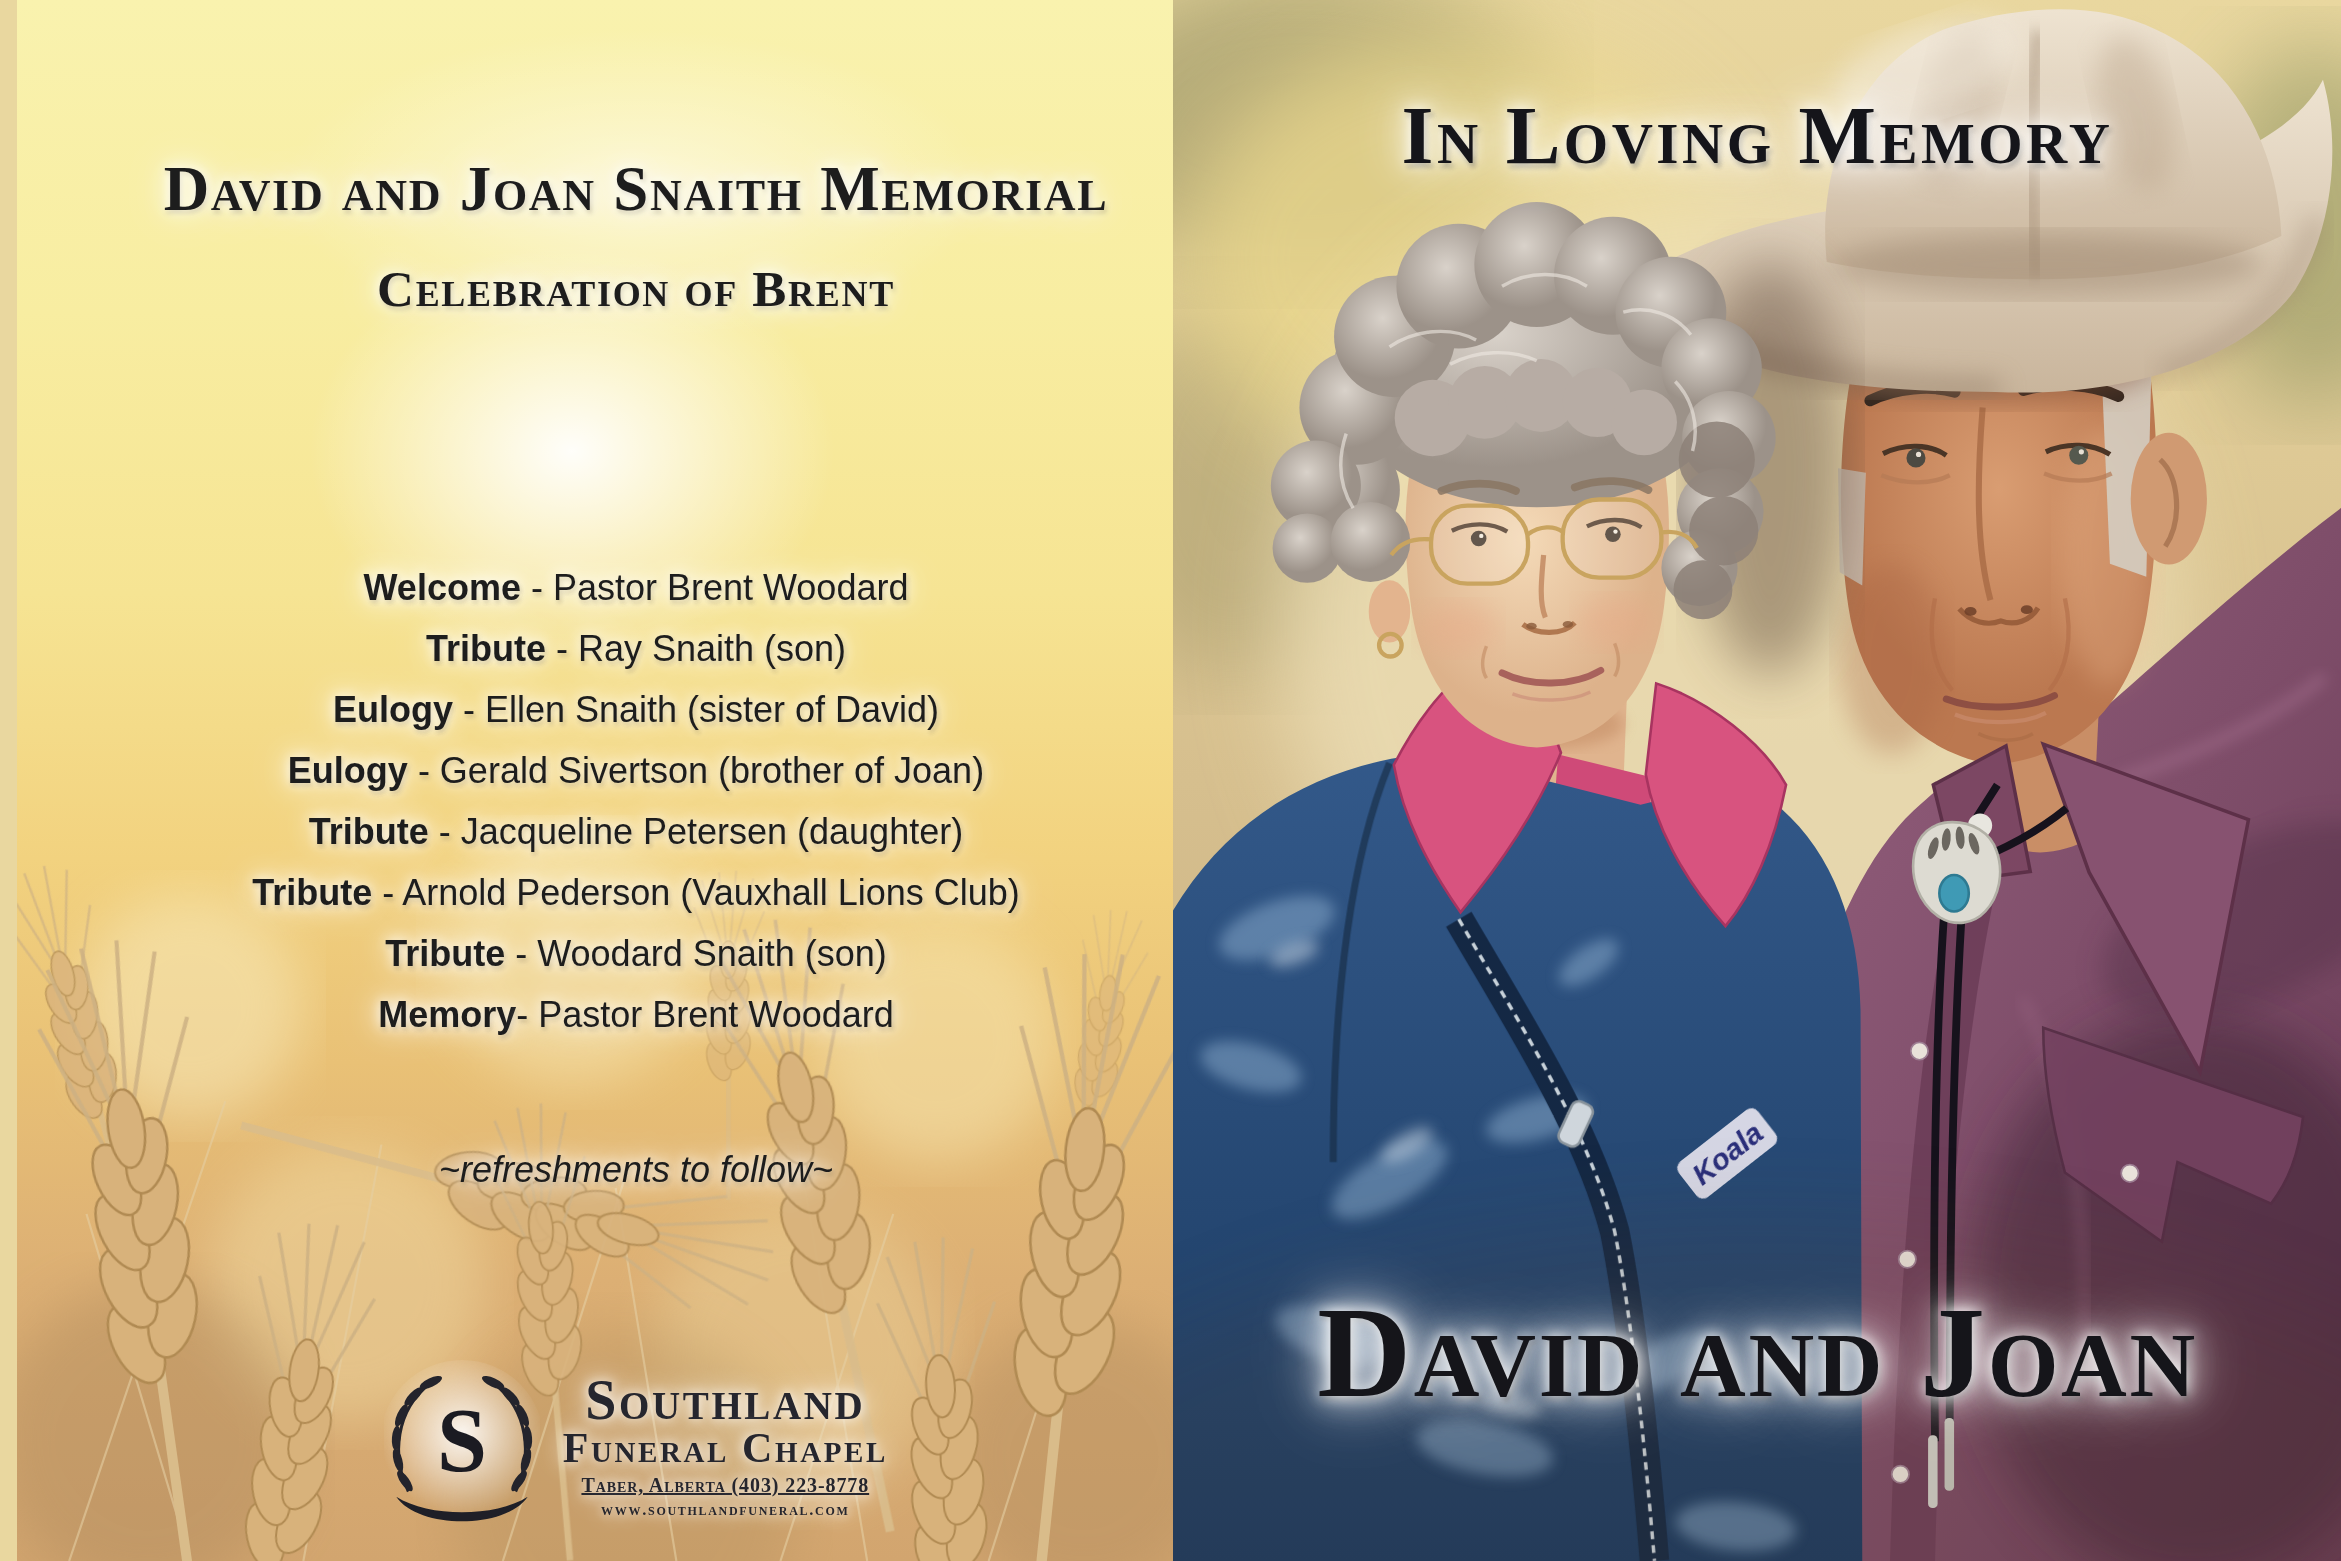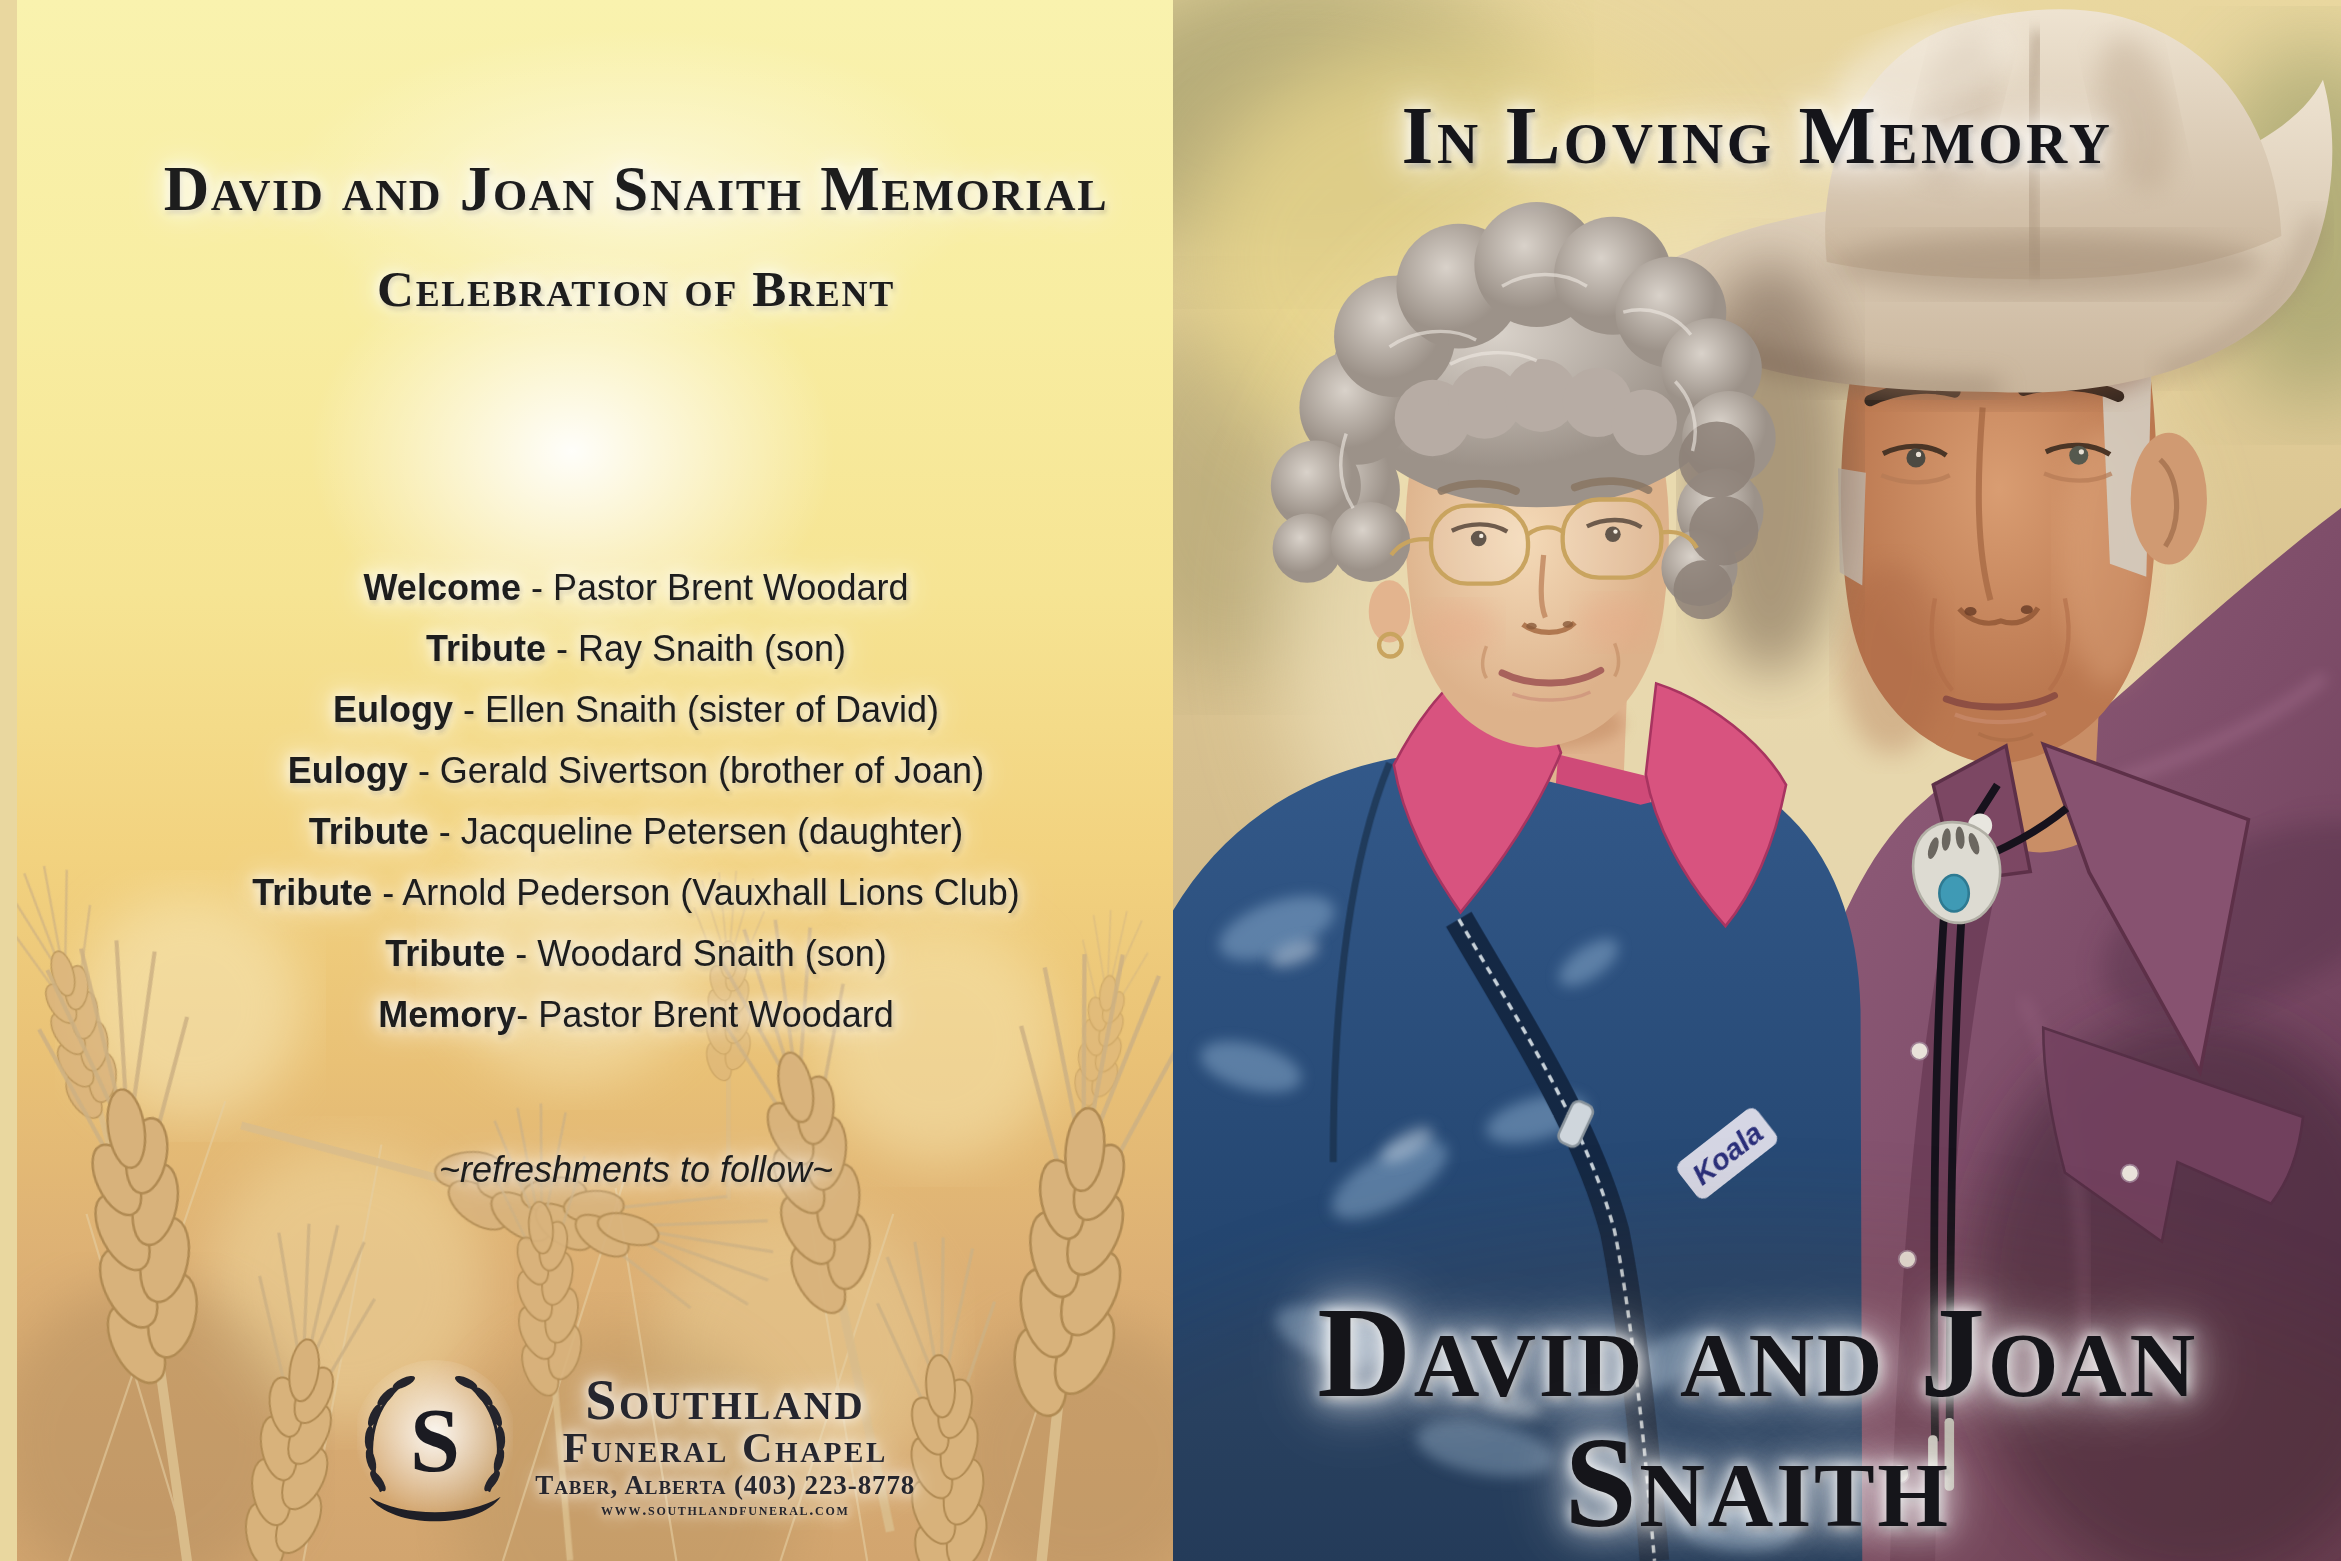--- a/index.html
+++ b/index.html
@@ -29,21 +29,21 @@
   #lp-program .role{font-weight:700;}
   #lp-footnote{top:1115px;font-family:"Liberation Sans",sans-serif;font-style:italic;font-size:36px;margin-top:34px;}
   #lp-logo{
     position:absolute;top:1360px;left:0;width:100%;
     display:flex;justify-content:center;align-items:center;gap:22.6px;color:#26262e;
   }
   #lp-logo .logo-text{text-align:center;
     text-shadow:0 0 10.4px rgba(255,255,255,.95),0 0 22.6px rgba(255,255,255,.85),0 0 35px rgba(255,255,255,.6);}
   .logo-name1{font-variant:small-caps;font-size:56px;font-weight:700;letter-spacing:2.6px;line-height:54px;}
   .logo-name2{font-variant:small-caps;font-size:42px;font-weight:700;letter-spacing:2.6px;line-height:43px;}
-  .logo-addr{font-variant:small-caps;font-size:27px;font-weight:700;letter-spacing:0.9px;line-height:28px;margin-top:1px;}
+  .logo-addr{font-variant:small-caps;font-size:20px;font-weight:700;letter-spacing:0.9px;line-height:28px;margin-top:1px;text-decoration:underline;}
   .logo-web{font-variant:small-caps;font-size:16.5px;font-weight:700;letter-spacing:1.7px;line-height:21px;}
   #wheat-art{position:absolute;left:0;bottom:0;}
   
   #right-page{left:1173px;width:1169px;background:#d8c291;}
   #photo-svg{position:absolute;left:0;top:0;}
   .rp-text{position:absolute;left:0;width:100%;text-align:center;color:#15151a;margin-top:28px;}
   .rp-glow{
     text-shadow:0 0 14px rgba(255,255,255,.98),0 0 29.5px rgba(255,255,255,.95),
                 0 0 52px rgba(255,255,255,.8),0 0 78px rgba(255,255,255,.5),2.6px 3.5px 5.2px rgba(0,0,0,.45);
   }
@@ -407,16 +407,15 @@
     </g>
 
     <rect width="1350" height="1800" fill="none"></rect>
     <ellipse cx="675" cy="1900" rx="1000" ry="500" fill="#6a4c2e" opacity=".12" filter="url(#b50)"></ellipse>
   </svg>
 
   <div class="rp-text rp-glow smallcaps" id="rp-header">In Loving Memory</div>
 
   <div class="rp-text rp-glow smallcaps" id="rp-names">
     <div>David and Joan</div>
-    <div>Snaith</div>
   </div>
 </div>
 
 
 </body></html>

